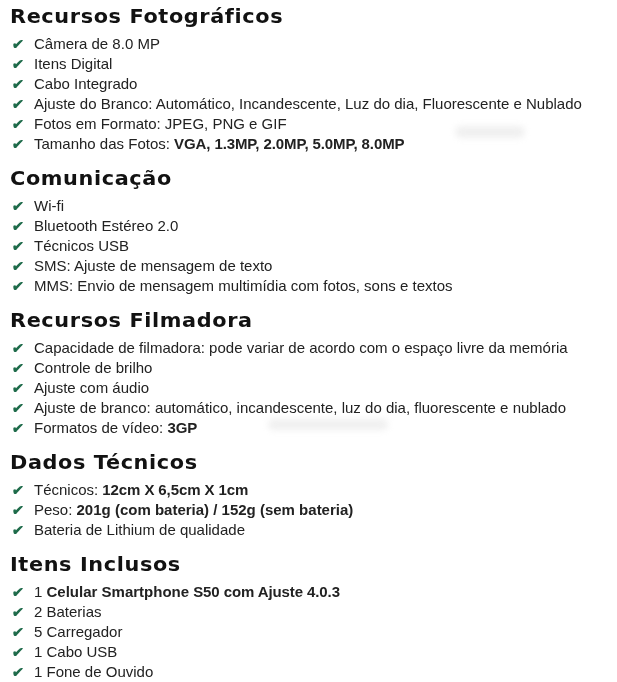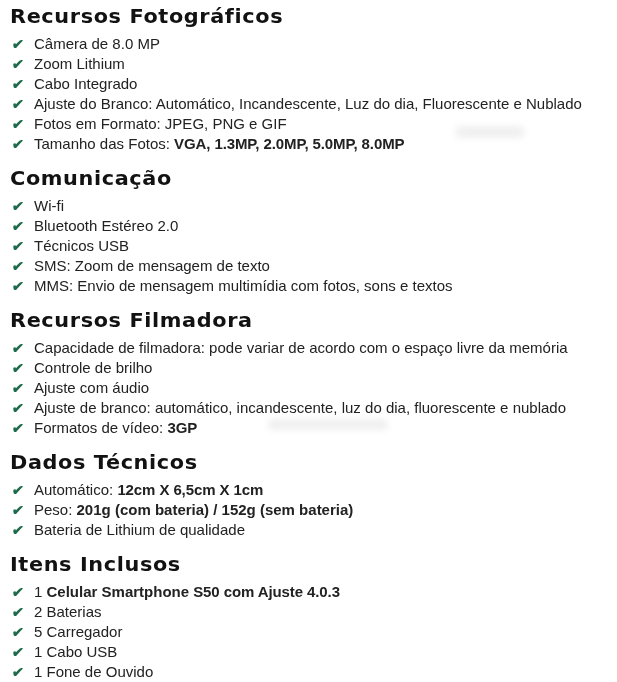--- a/index.html
+++ b/index.html
@@ -81,21 +81,21 @@
 <main class="sheet">
     <section class="spec-section">
       <h2 class="section-title">Recursos Fotográficos</h2>
       <ul class="item-list">
         <li class="item">
           <span class="check">✔</span>
           <span class="item-text"><span class="seg-r">Câmera de 8.0 MP</span></span>
         </li>
         <li class="item">
           <span class="check">✔</span>
-          <span class="item-text"><span class="seg-r">Zoom Lithium</span></span>
+          <span class="item-text"><span class="seg-r">Itens Digital</span></span>
         </li>
         <li class="item">
           <span class="check">✔</span>
           <span class="item-text"><span class="seg-r">Cabo Integrado</span></span>
         </li>
         <li class="item">
           <span class="check">✔</span>
           <span class="item-text"><span class="seg-r">Ajuste do Branco: Automático, Incandescente, Luz do dia, Fluorescente e Nublado</span></span>
         </li>
         <li class="item">
@@ -118,21 +118,21 @@
         <li class="item">
           <span class="check">✔</span>
           <span class="item-text"><span class="seg-r">Bluetooth Estéreo 2.0</span></span>
         </li>
         <li class="item">
           <span class="check">✔</span>
           <span class="item-text"><span class="seg-r">Técnicos USB</span></span>
         </li>
         <li class="item">
           <span class="check">✔</span>
-          <span class="item-text"><span class="seg-r">SMS: Zoom de mensagem de texto</span></span>
+          <span class="item-text"><span class="seg-r">SMS: Ajuste de mensagem de texto</span></span>
         </li>
         <li class="item">
           <span class="check">✔</span>
           <span class="item-text"><span class="seg-r">MMS: Envio de mensagem multimídia com fotos, sons e textos</span></span>
         </li>
       </ul>
     </section>
     <section class="spec-section">
       <h2 class="section-title">Recursos Filmadora</h2>
       <ul class="item-list">
@@ -156,21 +156,21 @@
           <span class="check">✔</span>
           <span class="item-text"><span class="seg-r">Formatos de vídeo: </span><span class="seg-bc">3GP</span></span>
         </li>
       </ul>
     </section>
     <section class="spec-section">
       <h2 class="section-title">Dados Técnicos</h2>
       <ul class="item-list">
         <li class="item">
           <span class="check">✔</span>
-          <span class="item-text"><span class="seg-r">Automático: </span><span class="seg-bc">12cm X 6,5cm X 1cm</span></span>
+          <span class="item-text"><span class="seg-r">Técnicos: </span><span class="seg-bc">12cm X 6,5cm X 1cm</span></span>
         </li>
         <li class="item">
           <span class="check">✔</span>
           <span class="item-text"><span class="seg-r">Peso: </span><span class="seg-b">201g (com bateria) / 152g (sem bateria)</span></span>
         </li>
         <li class="item">
           <span class="check">✔</span>
           <span class="item-text"><span class="seg-r">Bateria de Lithium de qualidade</span></span>
         </li>
       </ul>

